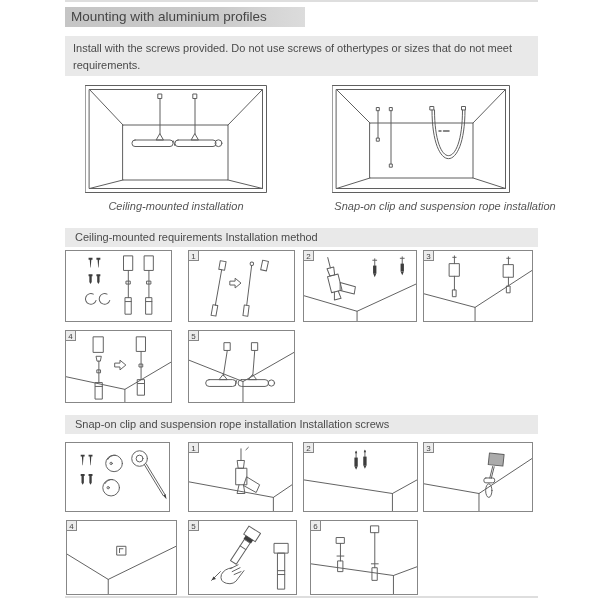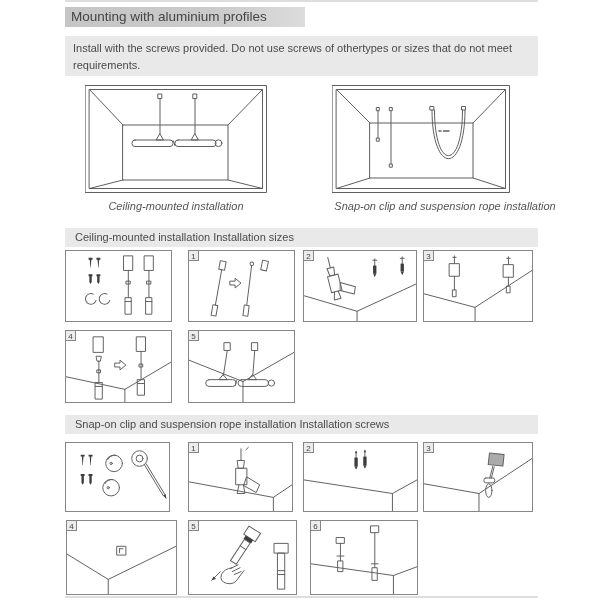--- a/index.html
+++ b/index.html
@@ -88,21 +88,21 @@
         <rect x="129.9" y="21.5" width="3.6" height="3.5"></rect>
         <path d="M100,25 C100,90 133,90 133,25"></path>
         <path d="M102.5,25 C102.5,86 130.5,86 130.5,25"></path>
         <line x1="107" y1="46" x2="109" y2="46" stroke-width="1.5"></line>
         <line x1="111.5" y1="46" x2="117" y2="46" stroke-width="1.5"></line>
       </g>
     </svg>
   </div>
   <div class="caption" style="left:305px; top:200px; width:232px;margin-left:24px;">Snap-on clip and suspension rope installation</div>
 
-  <div class="band" style="top:228px;">Ceiling-mounted installation Installation sizes</div>
+  <div class="band" style="top:228px;">Ceiling-mounted requirements Installation method</div>
 
   <div class="panel" style="left:65px; top:250px; width:107px; height:72px;">
     <svg viewBox="0 0 107 72" preserveAspectRatio="none">
       <g class="fl">
         <path d="M23,7 h4 v2 h-1.2 l-0.6,8 h-0.4 l-0.6,-8 H23 z"></path>
         <path d="M31,7 h4 v2 h-1.2 l-0.6,8 h-0.4 l-0.6,-8 H31 z"></path>
         <path d="M23,24 h4 v2 h-0.8 v6 l-1.2,2 -1.2,-2 v-6 H23 z"></path>
         <path d="M31,24 h4 v2 h-0.8 v6 l-1.2,2 -1.2,-2 v-6 H31 z"></path>
       </g>
       <g class="ln" stroke-width="2">

